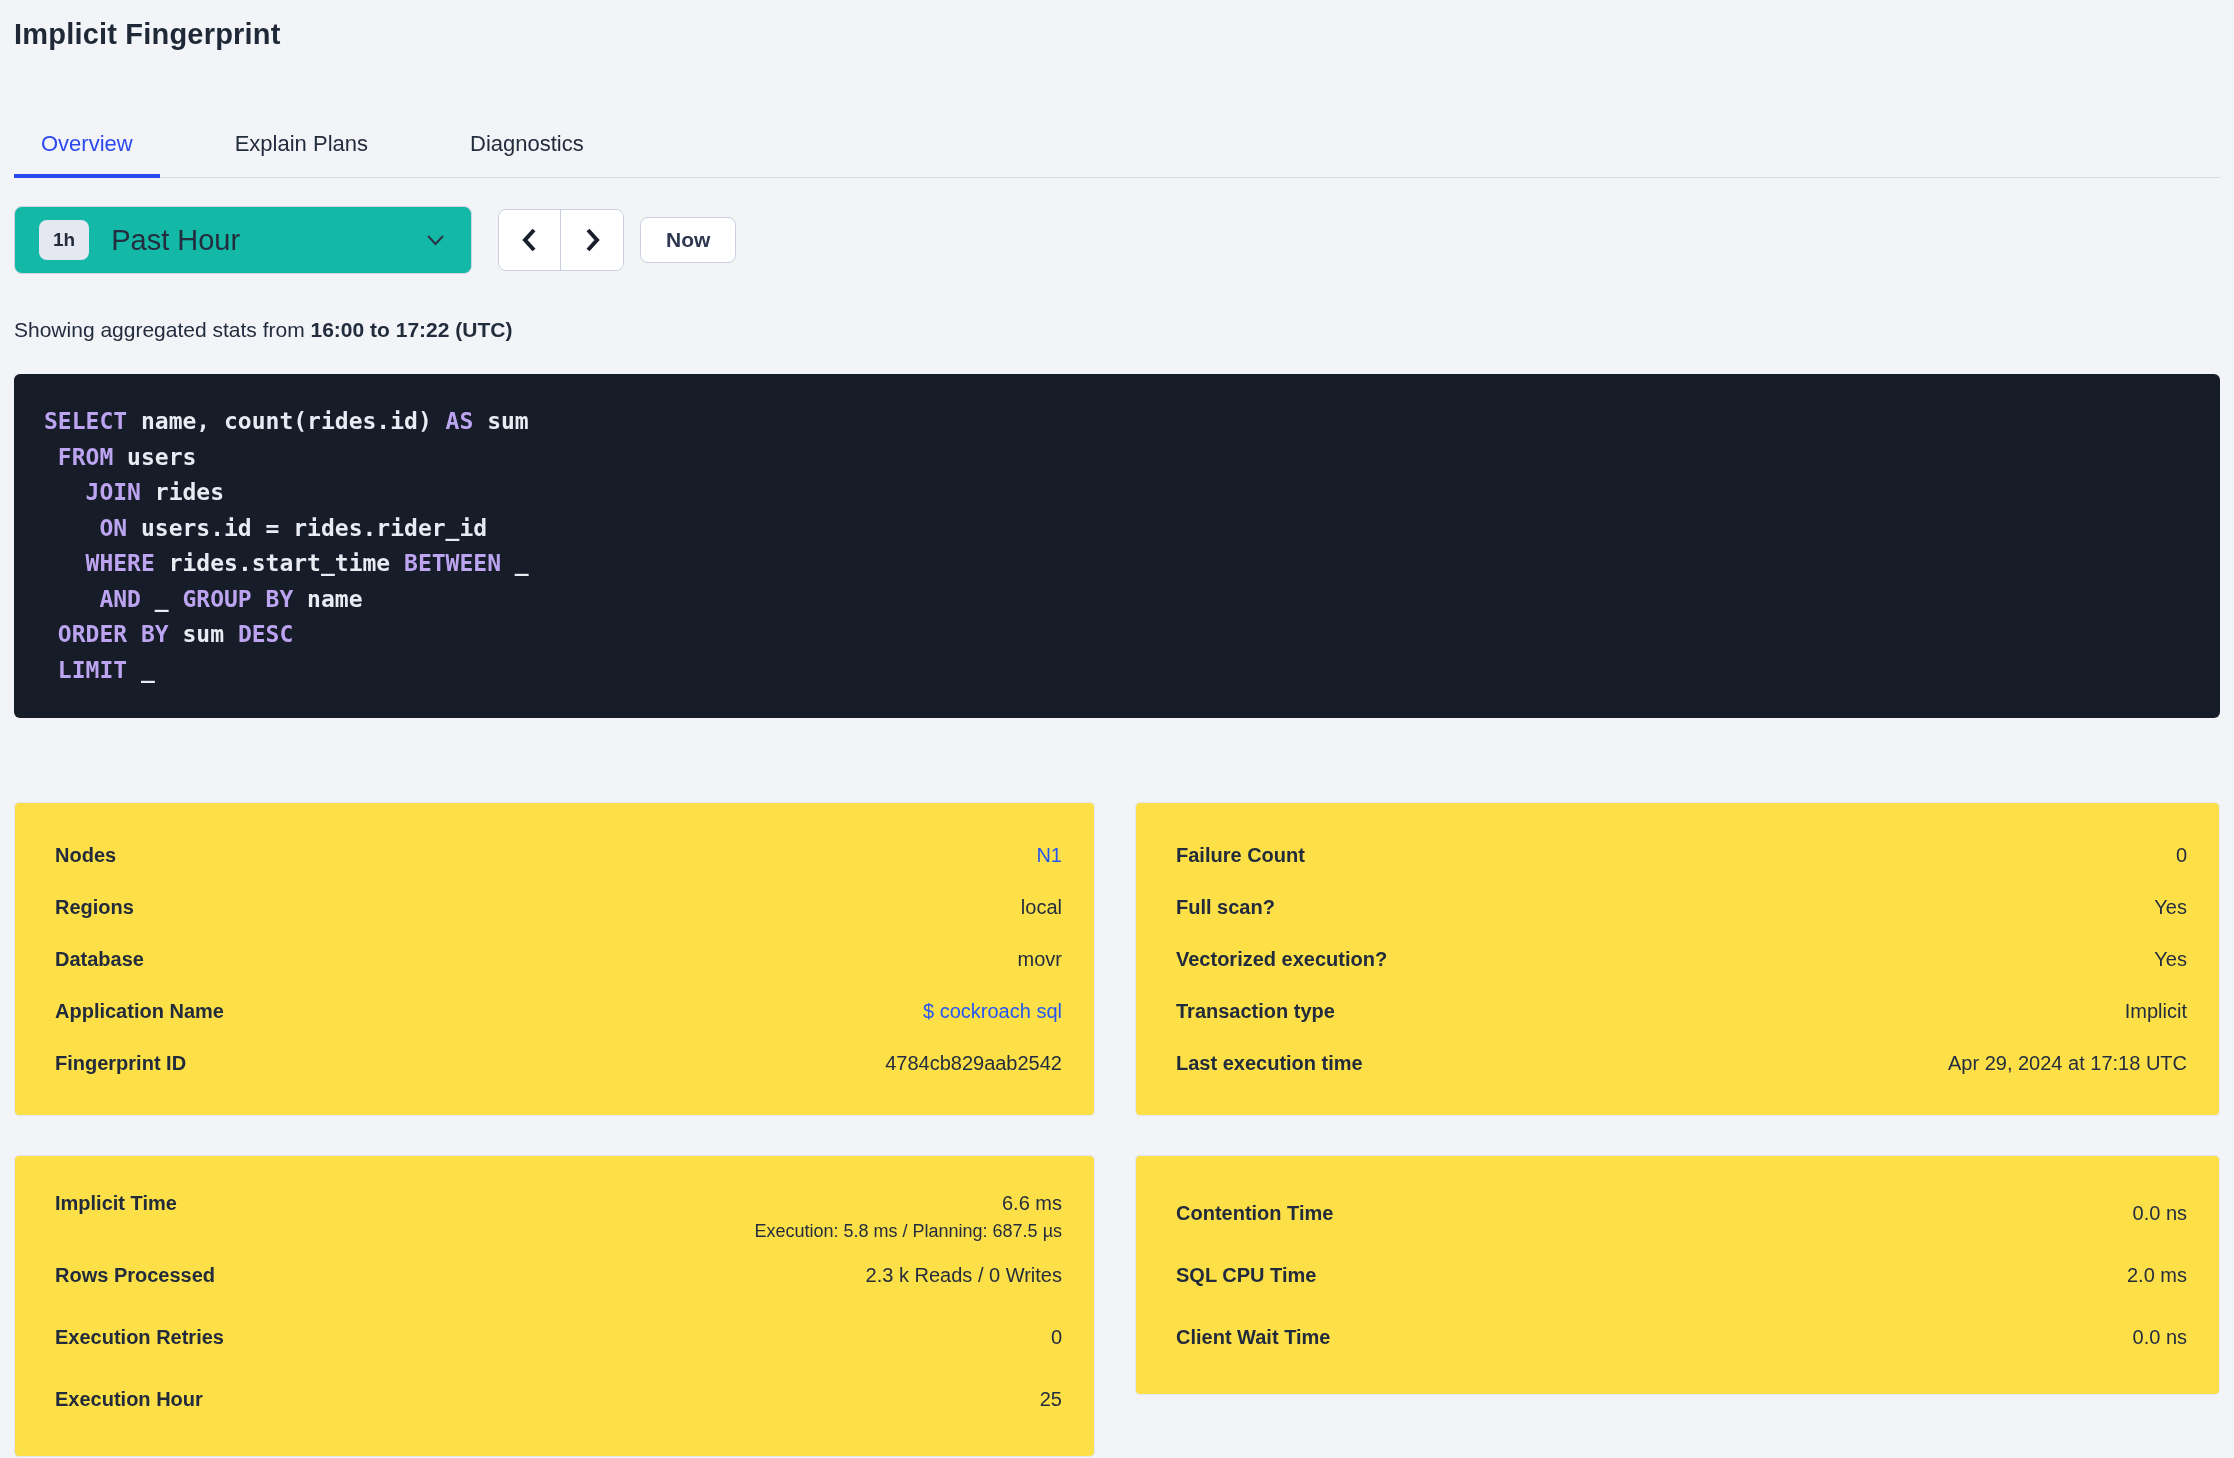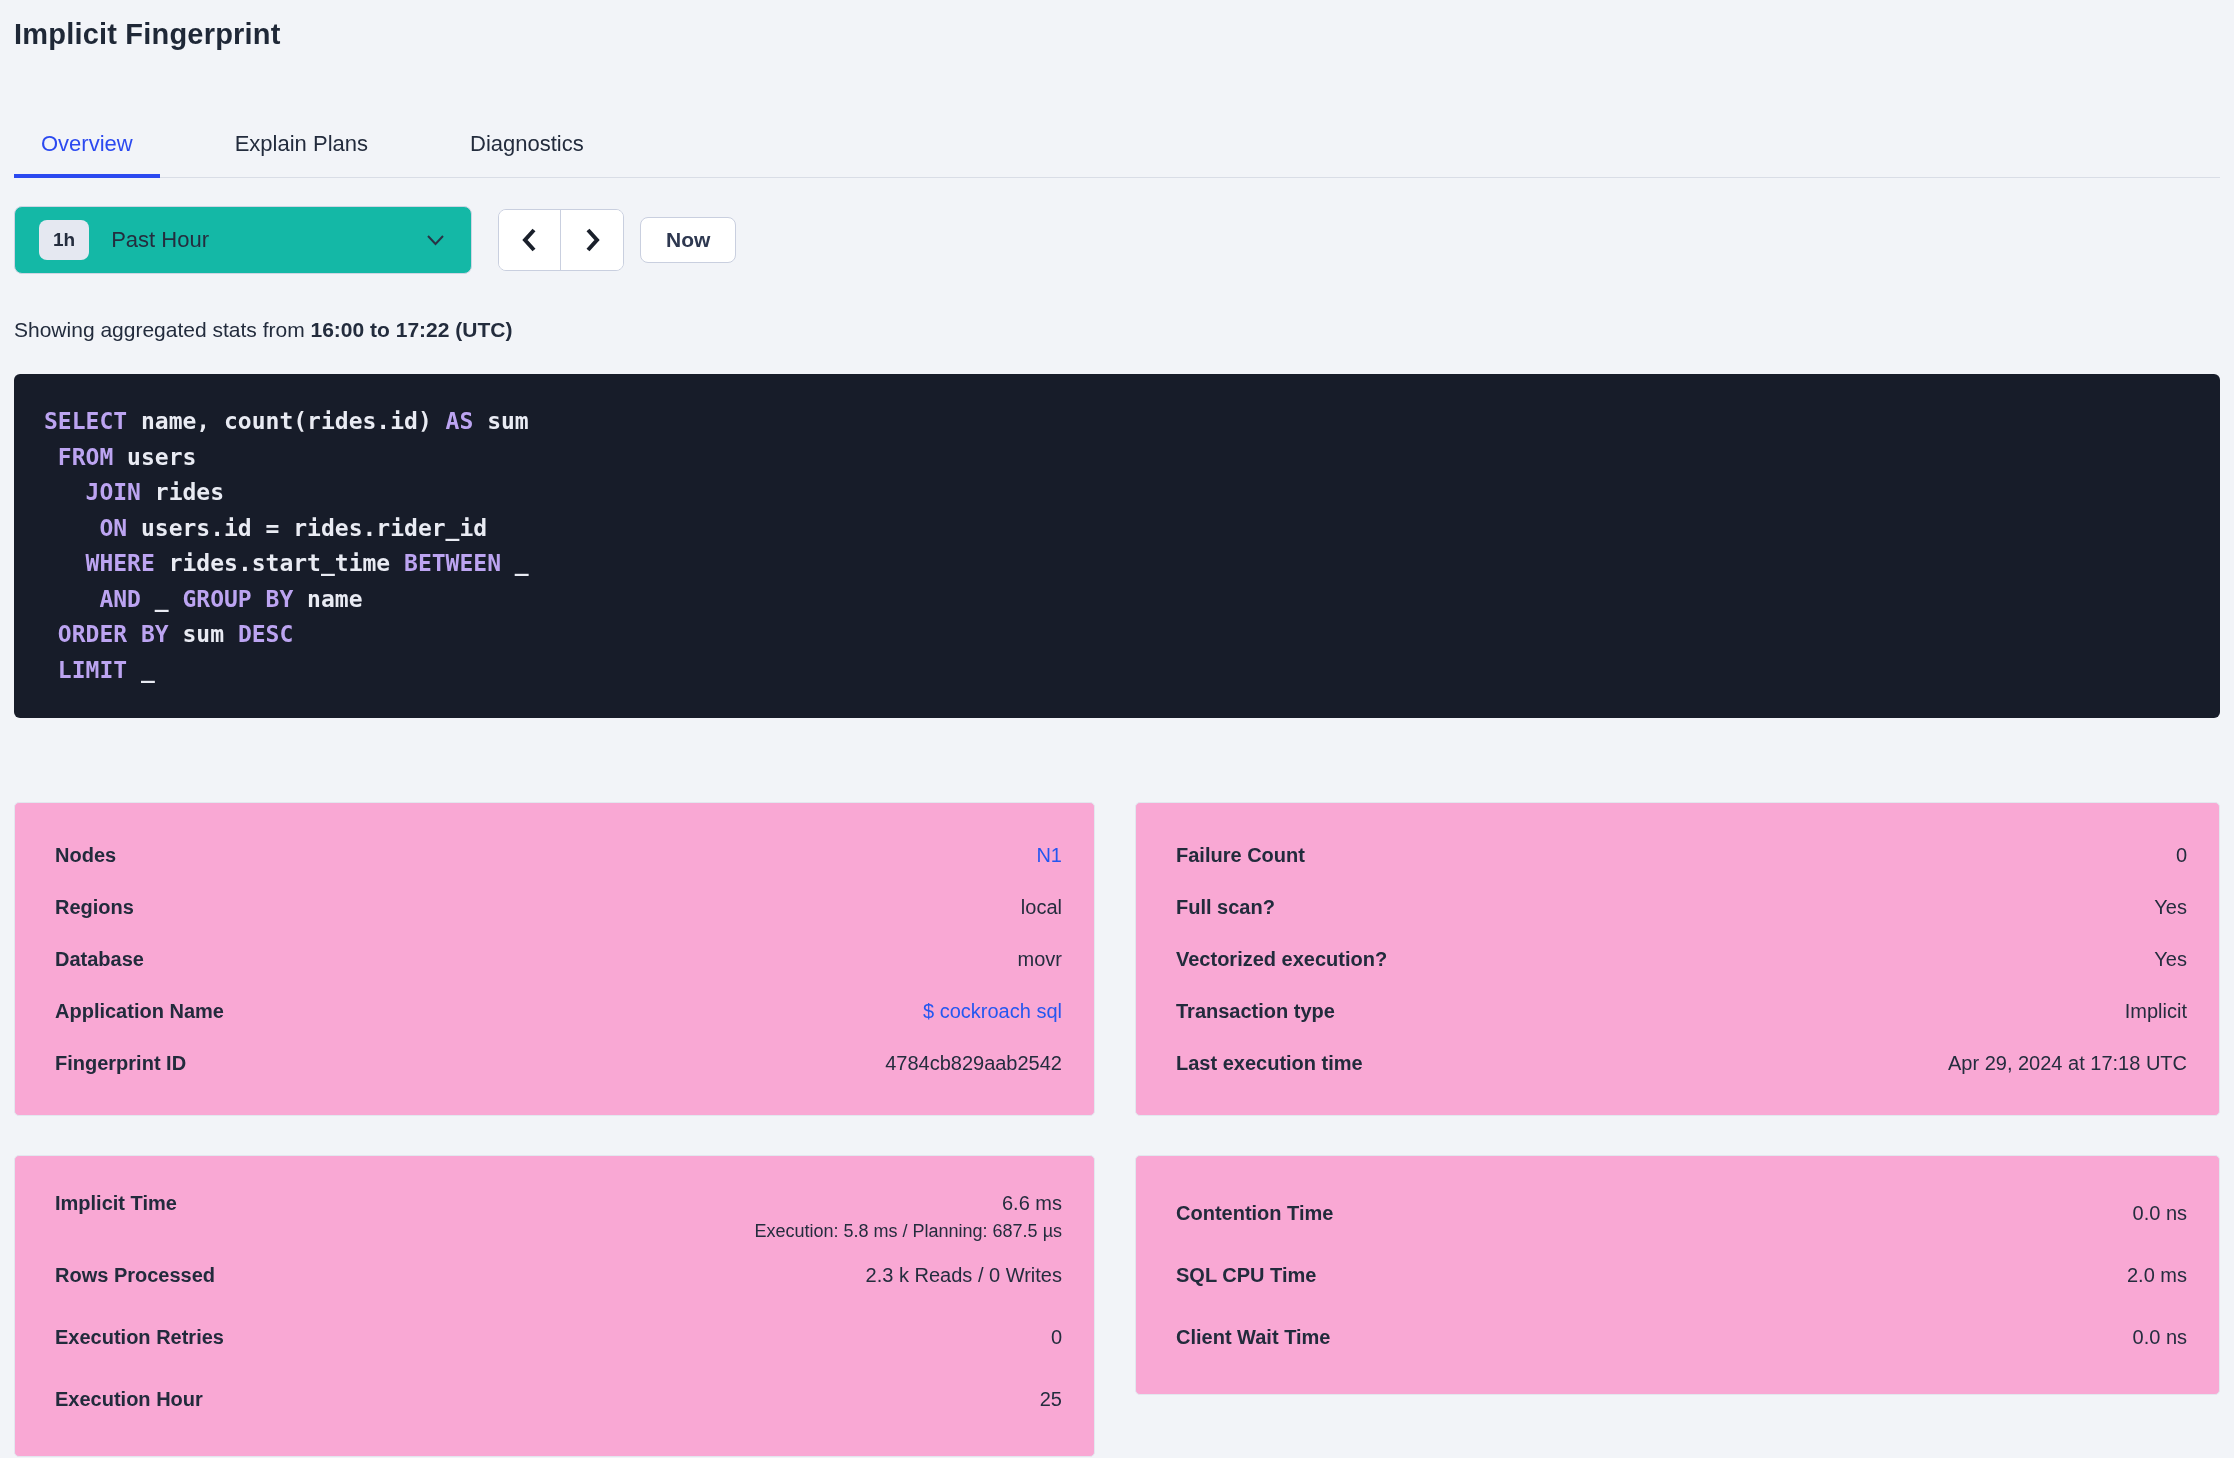--- a/index.html
+++ b/index.html
@@ -74,21 +74,21 @@
   .badge{
     background:var(--badge-bg);
     border-radius:8px;
     padding:9px 14px;
     font-size:19px;
     font-weight:700;
     color:#242d3e;
     margin-right:22px;
   }
   .range-label{
-    font-size:22px;
+    font-size:29px;
     color:#242d3e;
     flex:1;
   }
   .chev-down{width:19px;height:12px;}
   .chev-down polyline{fill:none;stroke:#2a3345;stroke-width:2;}
 
   .nav-group{
     margin-left:26px;
     display:flex;
     background:#fff;
@@ -146,21 +146,21 @@
 
   .grid{
     margin-top:84px;
     display:grid;
     grid-template-columns:1081px 1085px;
     column-gap:40px;
     row-gap:39px;
     align-items:start;
   }
   .card{
-    background:#f9a8d4;
+    background:#fde047;
     border:1px solid var(--card-border);
     border-radius:5px;
     padding:26px 32px 26px 40px;
   }
   .row{
     display:flex;
     justify-content:space-between;
     align-items:center;
     height:52px;
   }

